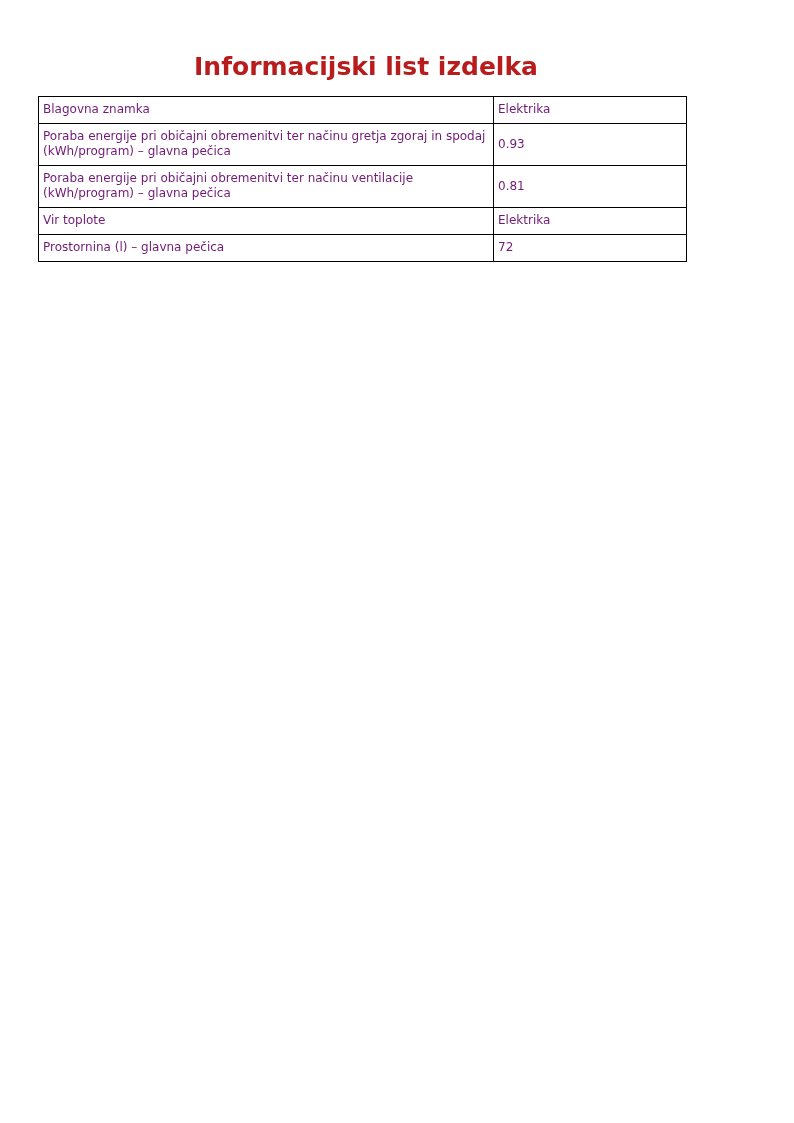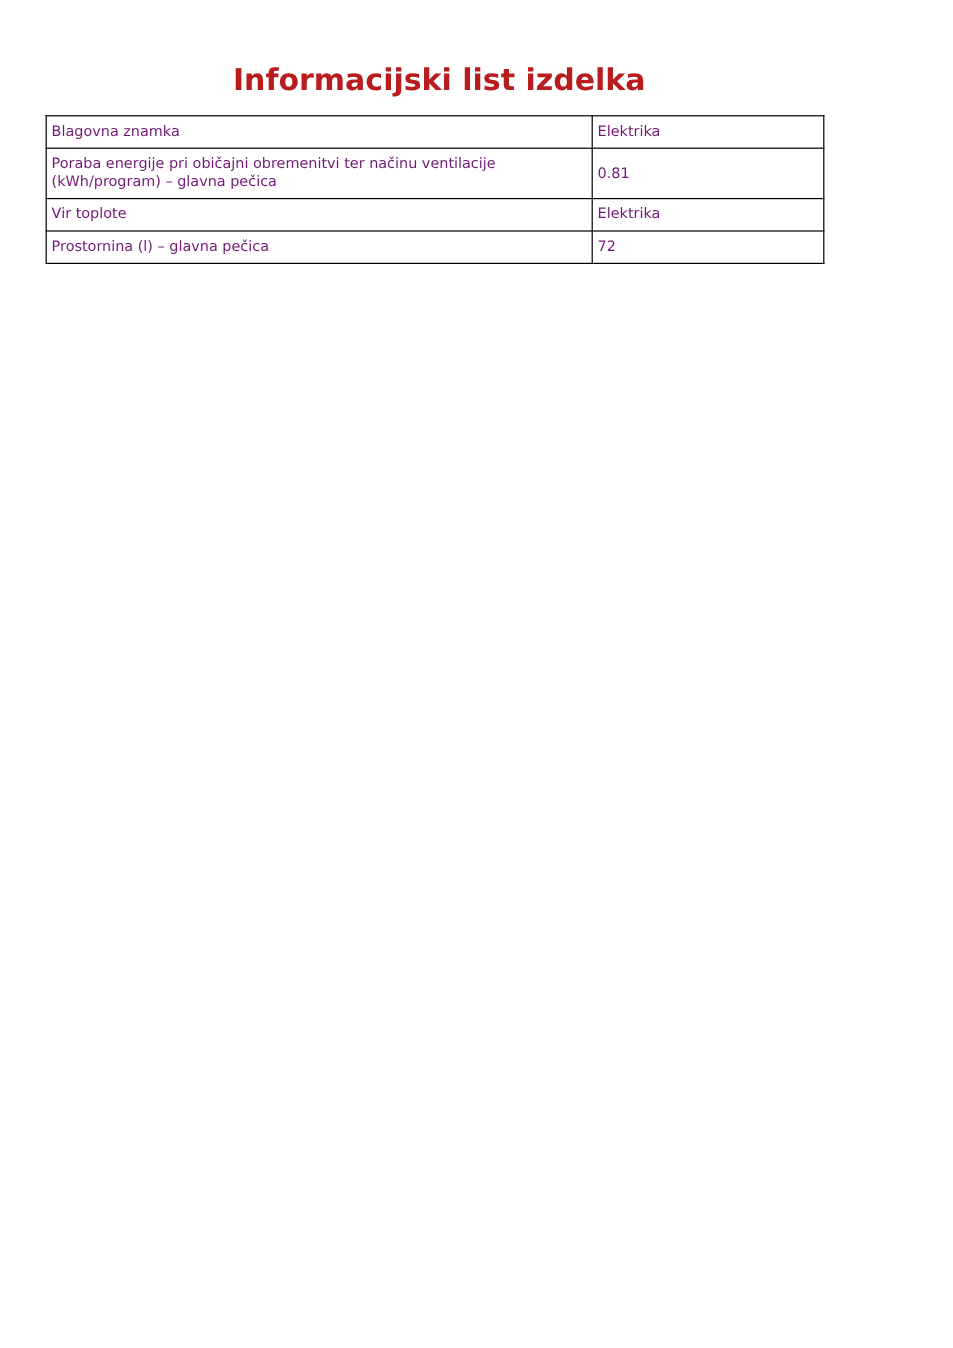--- a/index.html
+++ b/index.html
@@ -56,20 +56,24 @@
 
   <h1 class="doc-title">Informacijski list izdelka</h1>
 
   <table class="spec-table">
     <tbody>
       <tr>
         <td class="spec-label">Blagovna znamka</td>
         <td class="spec-value">Elektrika</td>
       </tr>
       <tr>
+        <td class="spec-label">Poraba energije pri običajni obremenitvi ter načinu gretja zgoraj in spodaj (kWh/program) – glavna pečica</td>
+        <td class="spec-value">0.93</td>
+      </tr>
+      <tr>
         <td class="spec-label">Poraba energije pri običajni obremenitvi ter načinu ventilacije (kWh/program) – glavna pečica</td>
         <td class="spec-value">0.81</td>
       </tr>
       <tr>
         <td class="spec-label">Vir toplote</td>
         <td class="spec-value">Elektrika</td>
       </tr>
       <tr>
         <td class="spec-label">Prostornina (l) – glavna pečica</td>
         <td class="spec-value">72</td>

